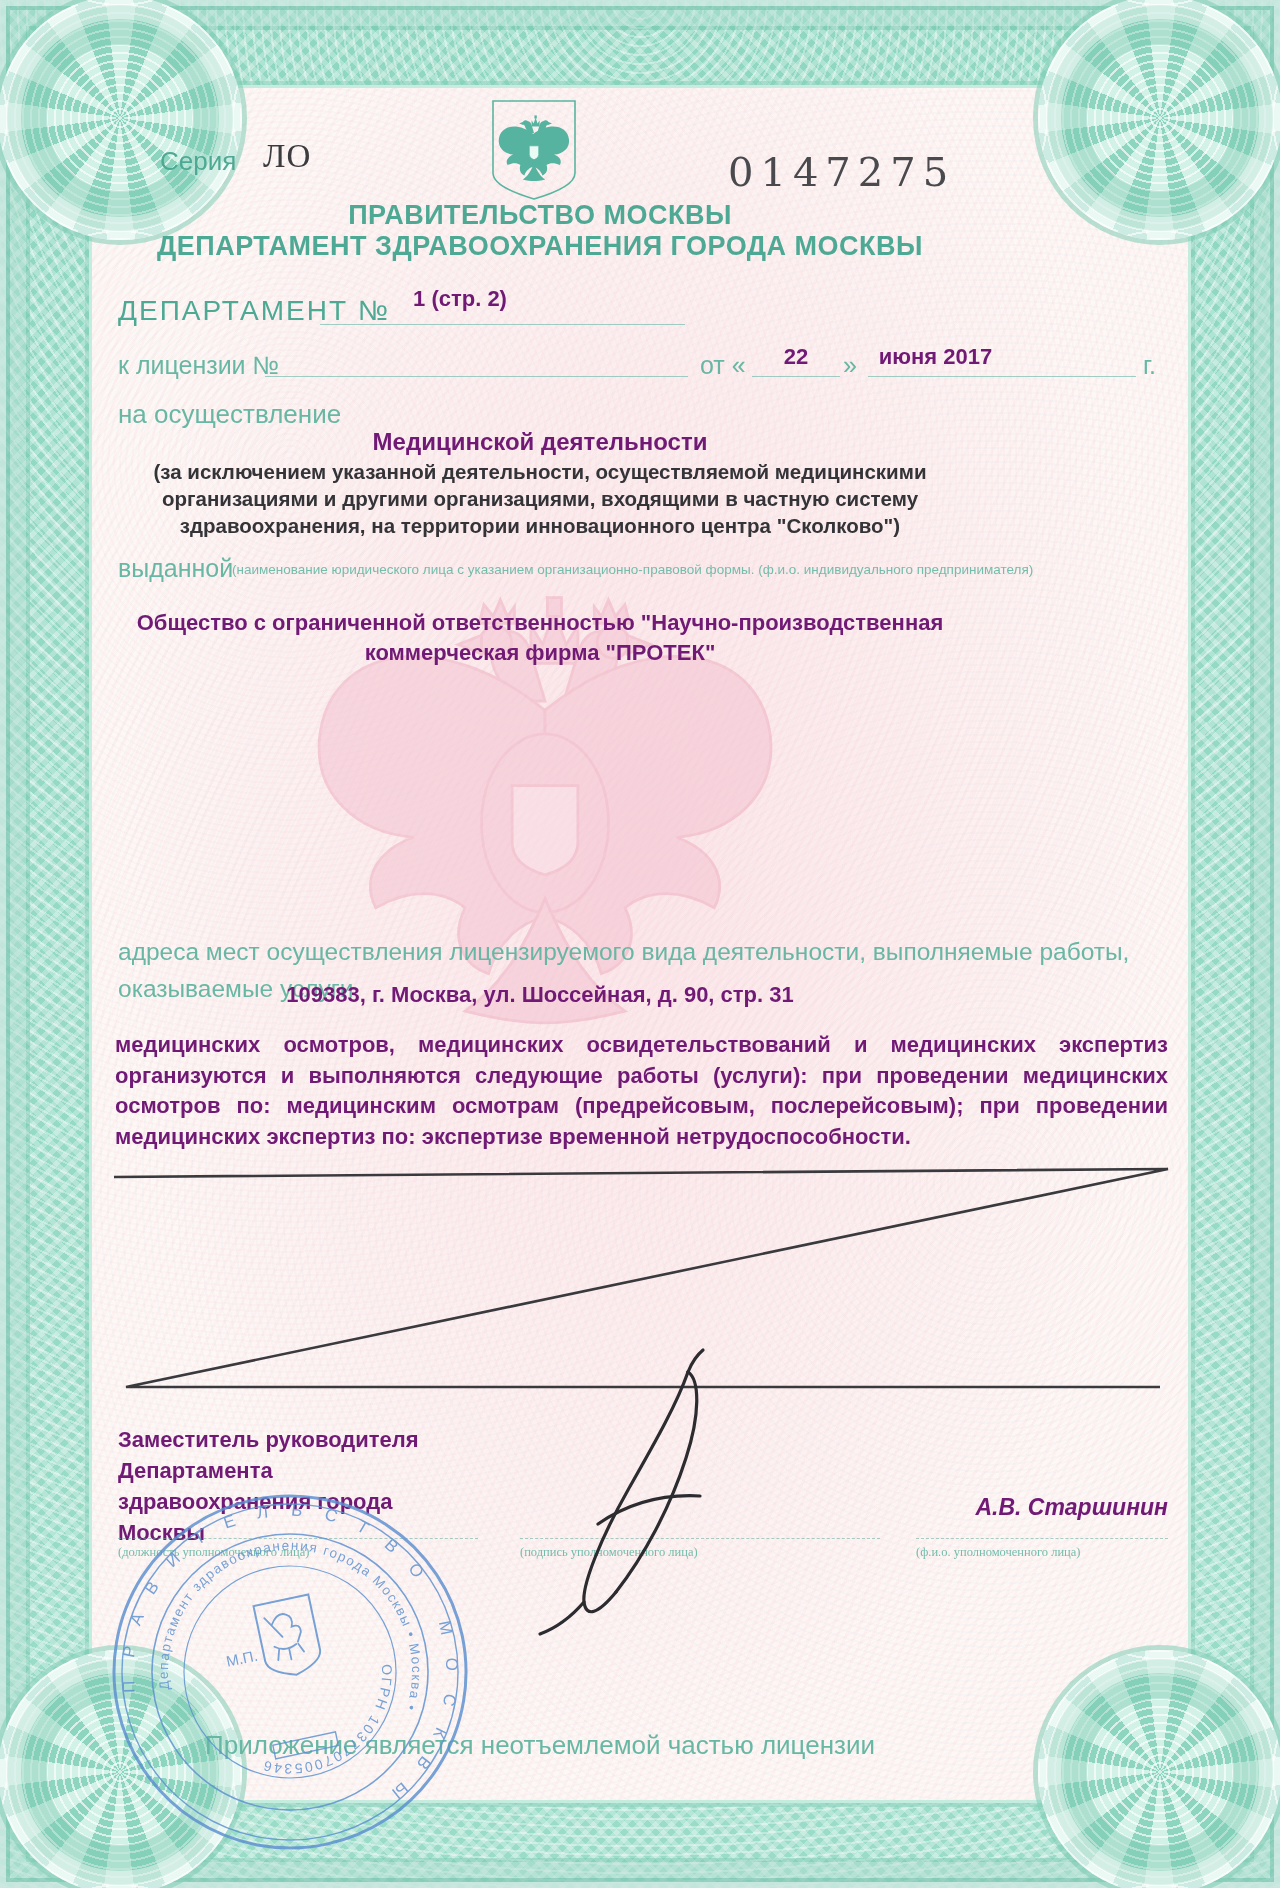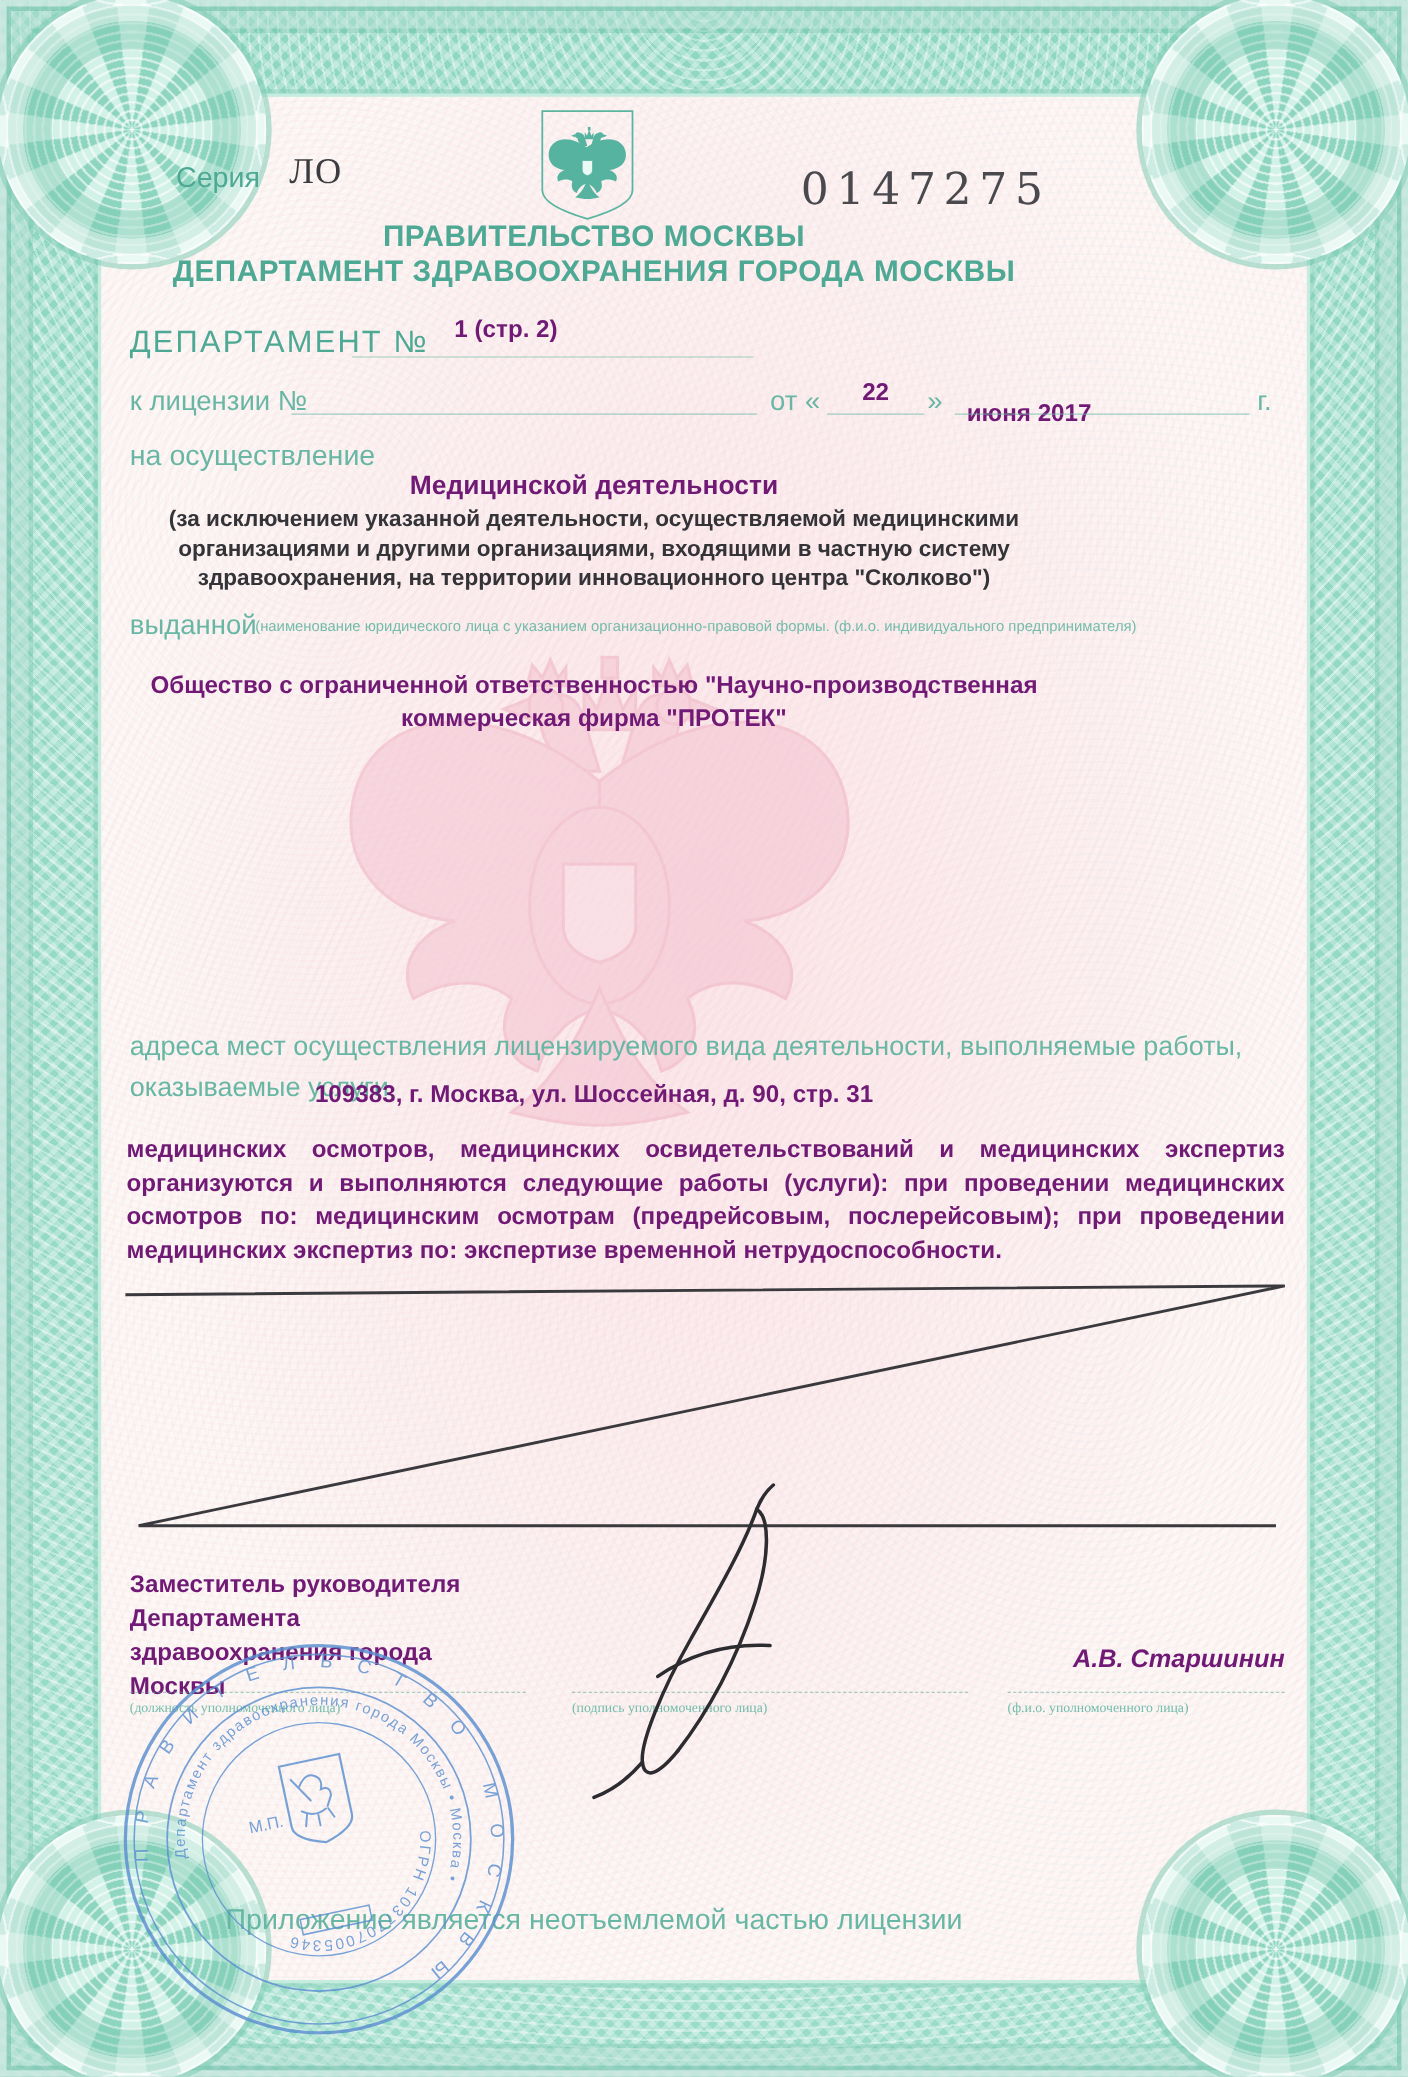--- a/index.html
+++ b/index.html
@@ -123,21 +123,21 @@
   <div class="abs ink-sans" style="left:320px;top:286px;width:280px;text-align:center;font-size:22px;">1 (стр. 2)</div>
   <div class="rule" style="left:320px;top:324px;width:365px;"></div>
 
   <div class="abs teal-light label-serif" style="left:118px;top:351px;font-size:25px;">к лицензии №</div>
   <div class="rule" style="left:265px;top:376px;width:423px;"></div>
 
   <div class="abs teal-light label-serif" style="left:700px;top:351px;font-size:25px;">от «</div>
   <div class="abs ink-sans" style="left:752px;top:344px;width:88px;text-align:center;font-size:22px;">22</div>
   <div class="rule" style="left:752px;top:376px;width:88px;"></div>
   <div class="abs teal-light label-serif" style="left:843px;top:351px;font-size:25px;">»</div>
-  <div class="abs ink-sans" style="left:848px;top:344px;width:175px;text-align:center;font-size:22px;margin-top:19px;">июня 2017</div>
+  <div class="abs ink-sans" style="left:848px;top:344px;width:175px;text-align:center;font-size:22px;">июня 2017</div>
   <div class="rule" style="left:868px;top:376px;width:268px;"></div>
   <div class="abs teal-light label-serif" style="left:1143px;top:351px;font-size:25px;">г.</div>
 
   <div class="abs teal-light label-serif" style="left:118px;top:399px;font-size:26px;">на осуществление</div>
   <div class="abs ink-sans" style="left:115px;top:428px;width:850px;text-align:center;font-size:24px;">Медицинской деятельности</div>
   <div class="abs ink-sans" style="left:115px;top:458px;width:850px;text-align:center;font-size:20.5px;line-height:27px;font-weight:700;color:#333338;">(за исключением указанной деятельности, осуществляемой медицинскими организациями и другими организациями, входящими в частную систему здравоохранения, на территории инновационного центра "Сколково")</div>
 
   <div class="abs teal-light label-serif" style="left:118px;top:554px;font-size:25px;">выданной</div>
   <div class="abs label-serif" style="left:232px;top:562px;width:940px;font-size:13.5px;color:#74bcab;">(наименование юридического лица с указанием организационно-правовой формы. (ф.и.о. индивидуального предпринимателя)</div>
 

